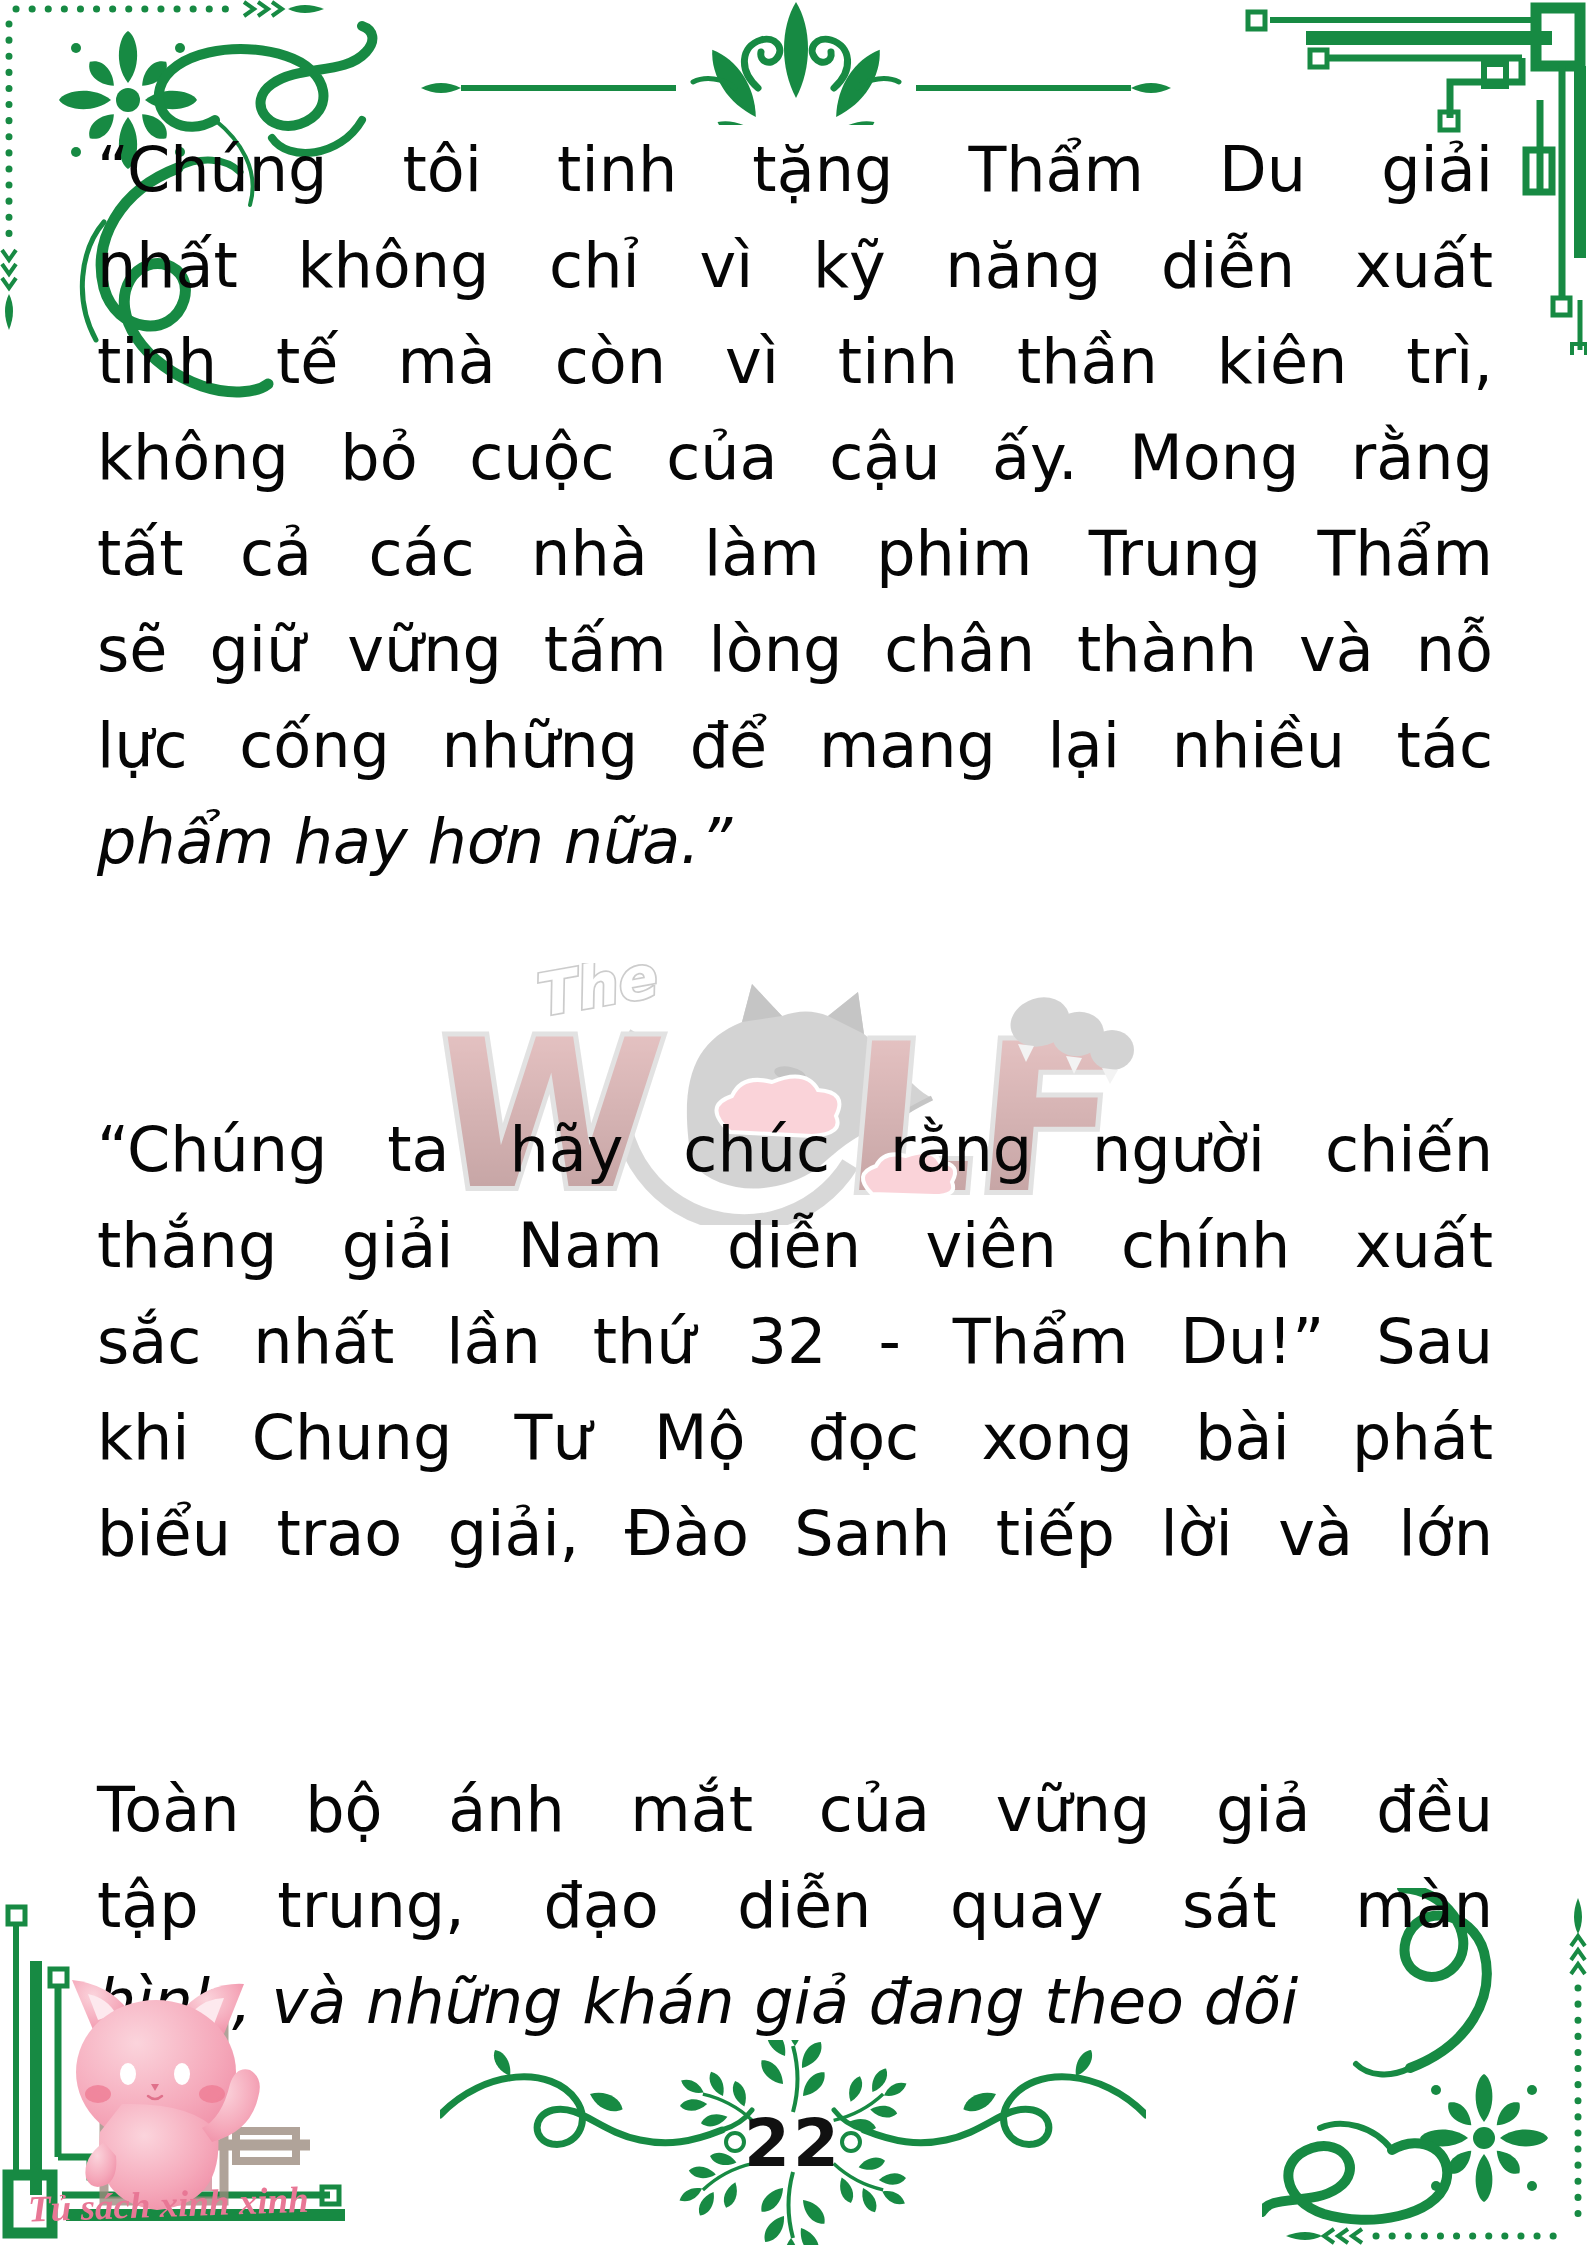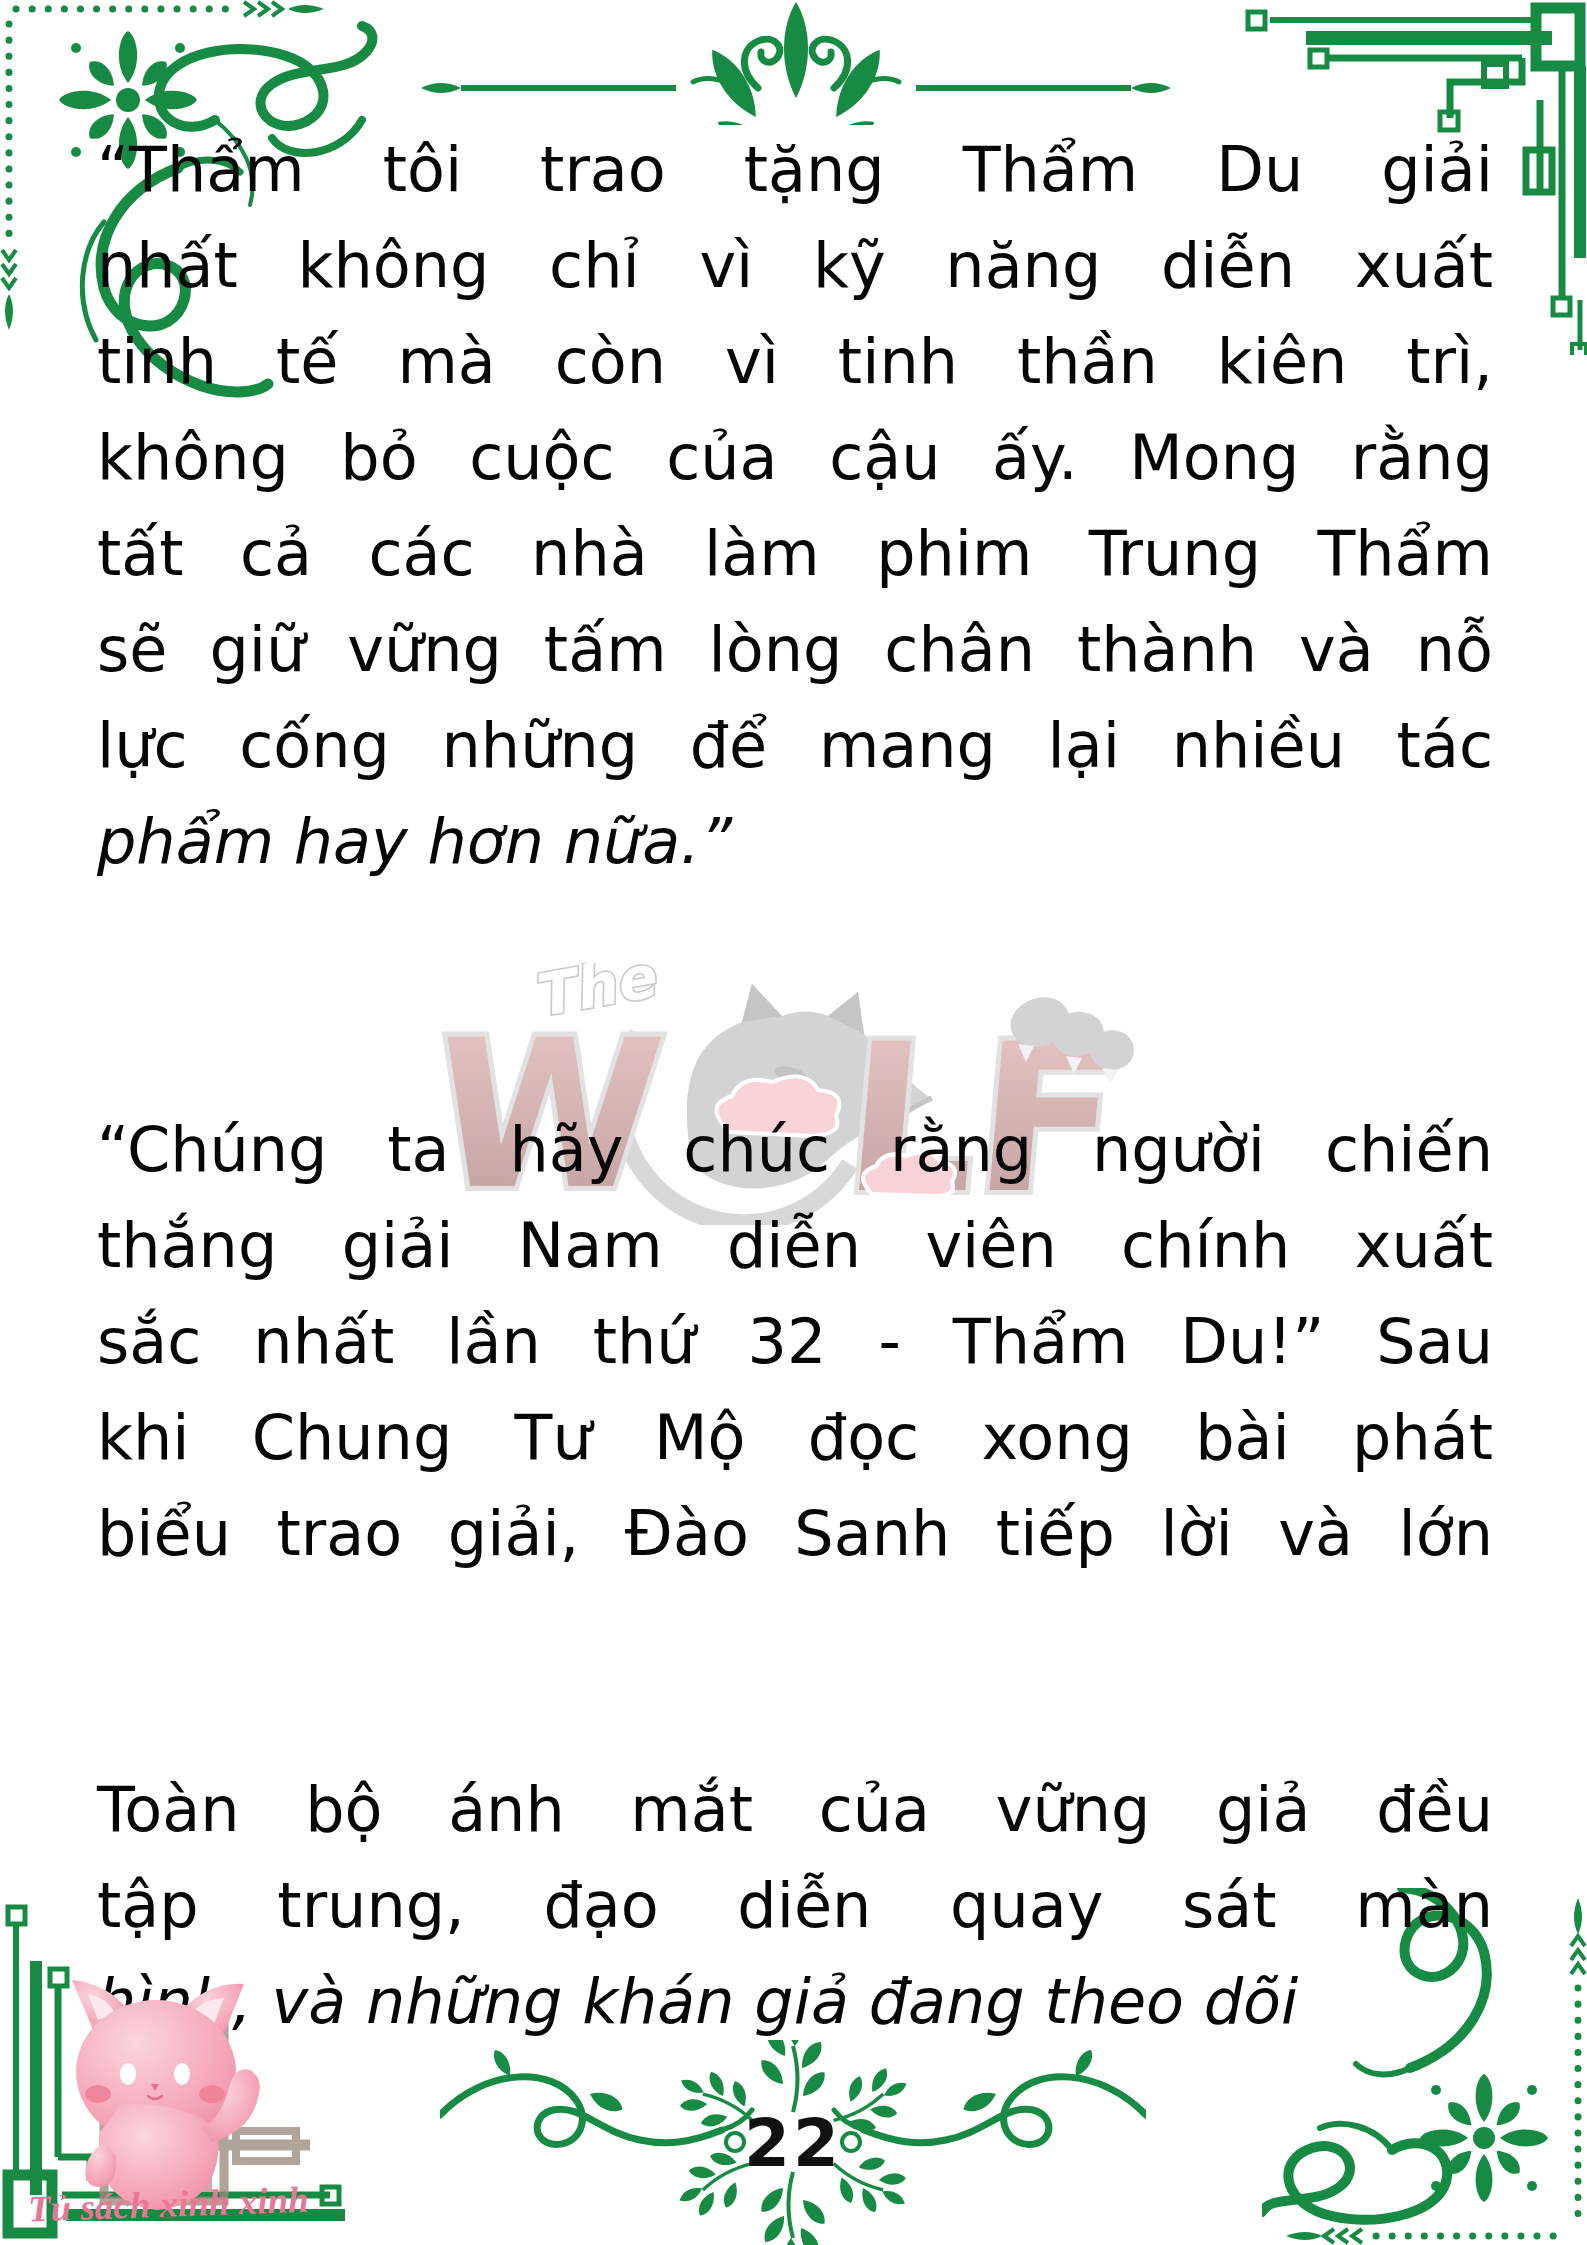--- a/index.html
+++ b/index.html
@@ -154,21 +154,21 @@
 
     <g fill="#f7a9b5" stroke="#ffffff" stroke-width="4">
       <path d="M300,168 q-28,-26 2,-36 q10,-22 40,-14 q34,-14 46,8 q30,2 18,26 q8,18 -24,20 Z"></path>
       <path d="M442,230 q-20,-20 4,-28 q8,-16 30,-10 q26,-10 34,6 q22,2 12,20 q6,14 -18,14 Z"></path>
     </g>
 
     <text x="112" y="52" font-size="58" font-style="italic" font-weight="bold" font-family="DejaVu Sans,sans-serif" fill="#ffffff" stroke="#9b9b9b" stroke-width="3.5" paint-order="stroke" transform="rotate(-10 112 52)">The</text>
   </svg>
 
   <div id="p1" class="body-par">
-      <div class="text-line">“Thẩm tôi trao tặng Thẩm Du giải</div>
+      <div class="text-line">“Chúng tôi tinh tặng Thẩm Du giải</div>
       <div class="text-line">nhất không chỉ vì kỹ năng diễn xuất</div>
       <div class="text-line">tinh tế mà còn vì tinh thần kiên trì,</div>
       <div class="text-line">không bỏ cuộc của cậu ấy. Mong rằng</div>
       <div class="text-line">tất cả các nhà làm phim Trung Thẩm</div>
       <div class="text-line">sẽ giữ vững tấm lòng chân thành và nỗ</div>
       <div class="text-line">lực cống những để mang lại nhiều tác</div>
       <div class="text-line last-line">phẩm hay hơn nữa.”</div>
     </div>
   <div id="p2" class="body-par">
       <div class="text-line">“Chúng ta hãy chúc rằng người chiến</div>

